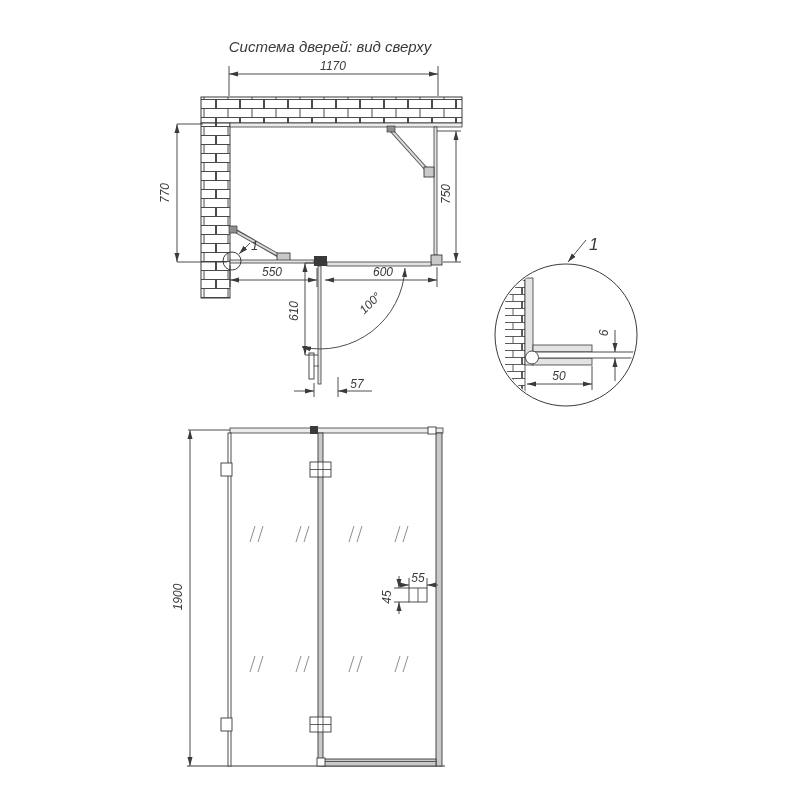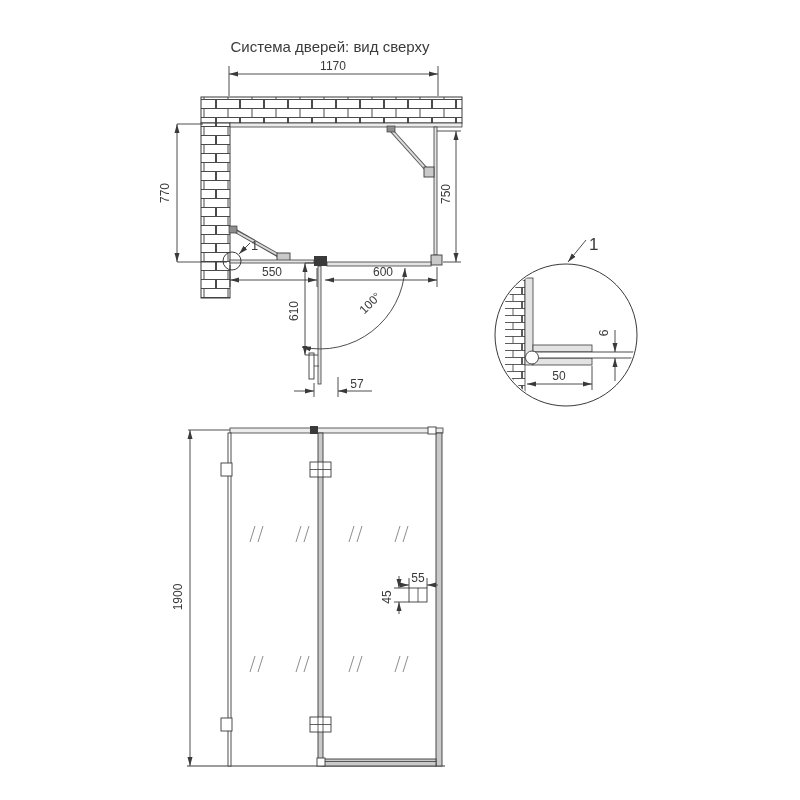--- a/index.html
+++ b/index.html
@@ -2,21 +2,21 @@
 <html style="--line: #3a3a3a; --background: #ffffff; --profile_fill: #c9c9c9; --glass_fill: #e3e3e3;"><head>
 <meta charset="utf-8">
 <style>
   :root{
     --line:#3a3a3a;
     --background:#ffffff;
     --profile_fill:#c9c9c9;
     --glass_fill:#e3e3e3;
   }
   html,body{margin:0;padding:0;background:var(--background);}
-  .stage{position:relative;width:700px;height:800px;background:var(--background);overflow:hidden;}
+  .stage{position:relative;width:700px;height:800px;background:var(--background);overflow:hidden;font-style:italic;}
   svg text{fill:var(--line);font-family:"Liberation Sans","DejaVu Sans",sans-serif;font-size:12px;}
   .t-title{font-size:15px;text-anchor:middle;}
   .t-dim{font-size:12px;text-anchor:middle;}
   .t-ref{font-size:13px;}
   .t-ref-big{font-size:17px;}
   .ln{stroke:var(--line);fill:none;stroke-width:1;}
   .lnt{stroke:var(--line);fill:none;stroke-width:.8;}
   .dim{stroke:var(--line);fill:none;stroke-width:.9;}
   .prof{fill:var(--profile_fill);stroke:var(--line);stroke-width:.9;}
   .prof-light{fill:var(--glass_fill);stroke:var(--line);stroke-width:.8;}

